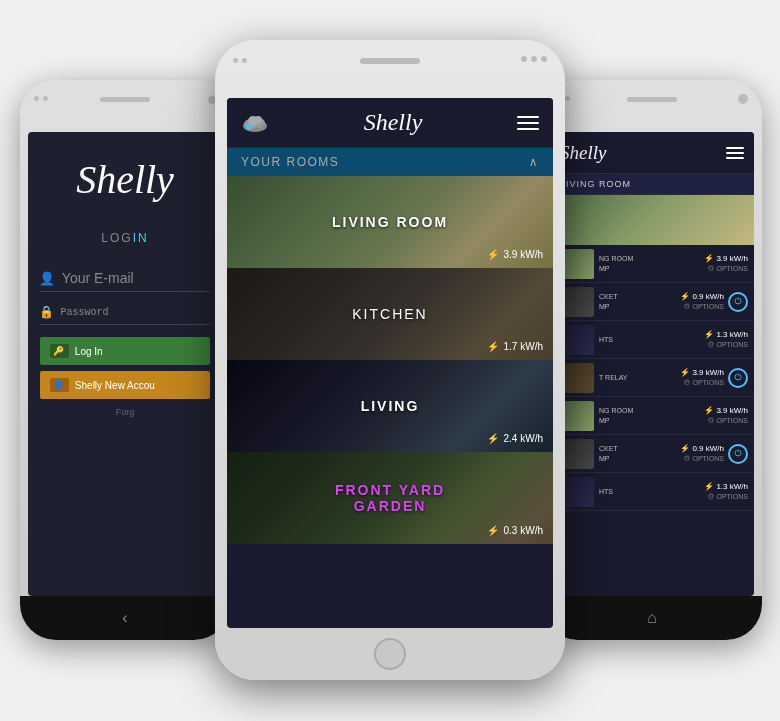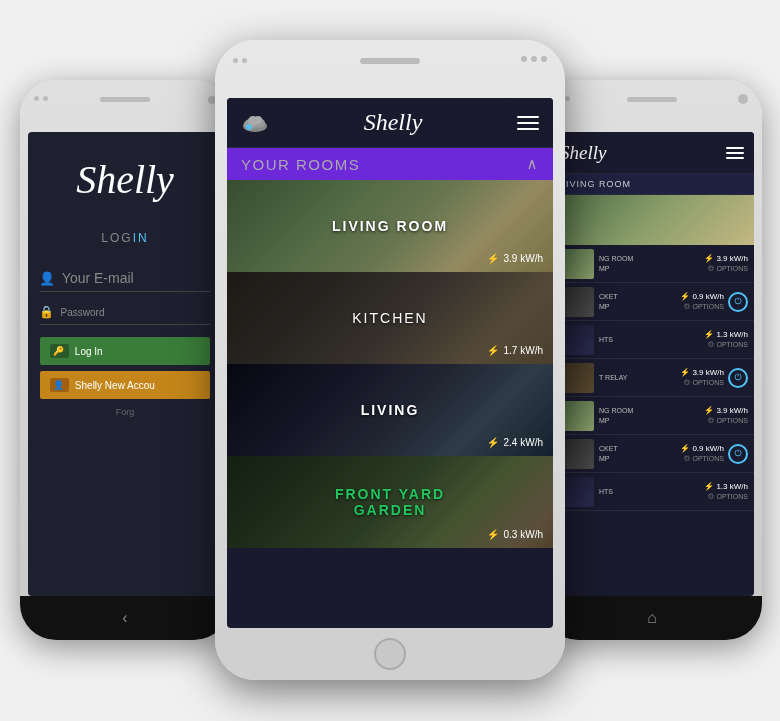--- a/index.html
+++ b/index.html
@@ -79,21 +79,21 @@
         <span>LOG</span><span style="color:#4fc3f7;">IN</span>
       </div>
 
       <div style="display:flex;align-items:center;width:88%;border-bottom:1px solid #444;padding:5px 0;margin-bottom:8px;gap:6px;">
         <span style="color:#666;font-size:13px;">👤</span>
         <span style="color:#888;font-size:14px;">Your  E-mail</span>
       </div>
 
       <div style="display:flex;align-items:center;width:88%;border-bottom:1px solid #444;padding:5px 0;margin-bottom:12px;gap:6px;">
         <span style="color:#666;font-size:12px;">🔒</span>
-        <span style="color:#888;font-size:10px;">Password</span>
+        <span style="color:#888;font-size:10px;font-family:Liberation Mono, monospace;">Password</span>
       </div>
 
       <div style="width:88%;background:#3a7d3a;color:white;padding:7px 10px;border-radius:2px;font-size:10px;margin-bottom:6px;display:flex;align-items:center;gap:6px;">
         <span style="background:#2a5a2a;padding:2px 4px;border-radius:2px;font-size:9px;">🔑</span>
         <span>Log In</span>
       </div>
 
       <div style="width:88%;background:#c4861a;color:white;padding:7px 10px;border-radius:2px;font-size:10px;margin-bottom:8px;display:flex;align-items:center;gap:6px;">
         <span style="background:#a06010;padding:2px 4px;border-radius:2px;font-size:9px;">👤</span>
         <span>Shelly New Accou</span>
@@ -134,21 +134,21 @@
           </svg>
         </div>
         <div style="font-family:Georgia,serif;font-style:italic;font-size:24px;color:white;">Shelly</div>
         <div style="display:flex;flex-direction:column;gap:4px;cursor:pointer;">
           <span style="display:block;width:22px;height:2px;background:white;border-radius:1px;"></span>
           <span style="display:block;width:22px;height:2px;background:white;border-radius:1px;"></span>
           <span style="display:block;width:22px;height:2px;background:white;border-radius:1px;"></span>
         </div>
       </div>
 
-      <div style="background:#6d28d9;color:#aaa;font-size:15px;letter-spacing:1.5px;padding:7px 14px;display:flex;align-items:center;justify-content:space-between;flex-shrink:0;">
+      <div style="background:#0c4a6e;color:#aaa;font-size:12px;letter-spacing:1.5px;padding:7px 14px;display:flex;align-items:center;justify-content:space-between;flex-shrink:0;">
         <span>YOUR ROOMS</span>
         <span style="color:#aaa;">∧</span>
       </div>
 
       <div style="position:relative;height:92px;flex-shrink:0;overflow:hidden;">
         <div style="width:100%;height:100%;background:linear-gradient(135deg,#4a6741 0%,#6a8a5a 30%,#8a9e6a 55%,#c4b882 75%,#a0955a 100%);"></div>
         <div style="position:absolute;inset:0;background:rgba(0,0,0,0.25);"></div>
         <div style="position:absolute;top:50%;left:50%;transform:translate(-50%,-50%);color:white;font-size:14px;font-weight:bold;letter-spacing:2px;text-shadow:0 1px 3px rgba(0,0,0,0.8);text-align:center;white-space:nowrap;">LIVING ROOM</div>
         <div style="position:absolute;bottom:8px;right:10px;display:flex;align-items:center;gap:4px;color:white;font-size:10px;">
           <span style="color:#4fc3f7;">⚡</span>
@@ -172,21 +172,21 @@
         <div style="position:absolute;top:50%;left:50%;transform:translate(-50%,-50%);color:white;font-size:14px;font-weight:bold;letter-spacing:2px;text-shadow:0 1px 3px rgba(0,0,0,0.8);">LIVING</div>
         <div style="position:absolute;bottom:8px;right:10px;display:flex;align-items:center;gap:4px;color:white;font-size:10px;">
           <span style="color:#4fc3f7;">⚡</span>
           <span>2.4 kW/h</span>
         </div>
       </div>
 
       <div style="position:relative;height:92px;flex-shrink:0;overflow:hidden;">
         <div style="width:100%;height:100%;background:linear-gradient(135deg,#1a2a18 0%,#2a3a22 25%,#3a5030 50%,#5a7040 70%,#7a6a50 90%,#6a5a3a 100%);"></div>
         <div style="position:absolute;inset:0;background:rgba(0,0,0,0.25);"></div>
-        <div style="position:absolute;top:50%;left:50%;transform:translate(-50%,-50%);color:#22c55e;font-size:14px;font-weight:bold;letter-spacing:2px;text-shadow:0 1px 3px rgba(0,0,0,0.8);text-align:center;">FRONT YARD<br>GARDEN</div>
+        <div style="position:absolute;top:50%;left:50%;transform:translate(-50%,-50%);color:#d946ef;font-size:14px;font-weight:bold;letter-spacing:2px;text-shadow:0 1px 3px rgba(0,0,0,0.8);text-align:center;">FRONT YARD<br>GARDEN</div>
         <div style="position:absolute;bottom:8px;right:10px;display:flex;align-items:center;gap:4px;color:white;font-size:10px;">
           <span style="color:#4fc3f7;">⚡</span>
           <span>0.3 kW/h</span>
         </div>
       </div>
 
     </div>
 
     <div style="position:absolute;bottom:0;left:0;right:0;height:52px;background:#d0d0d0;border-radius:0 0 40px 40px;display:flex;align-items:center;justify-content:center;gap:20px;">
       <div style="width:32px;height:32px;border-radius:50%;border:2px solid #aaa;background:#c8c8c8;"></div>

